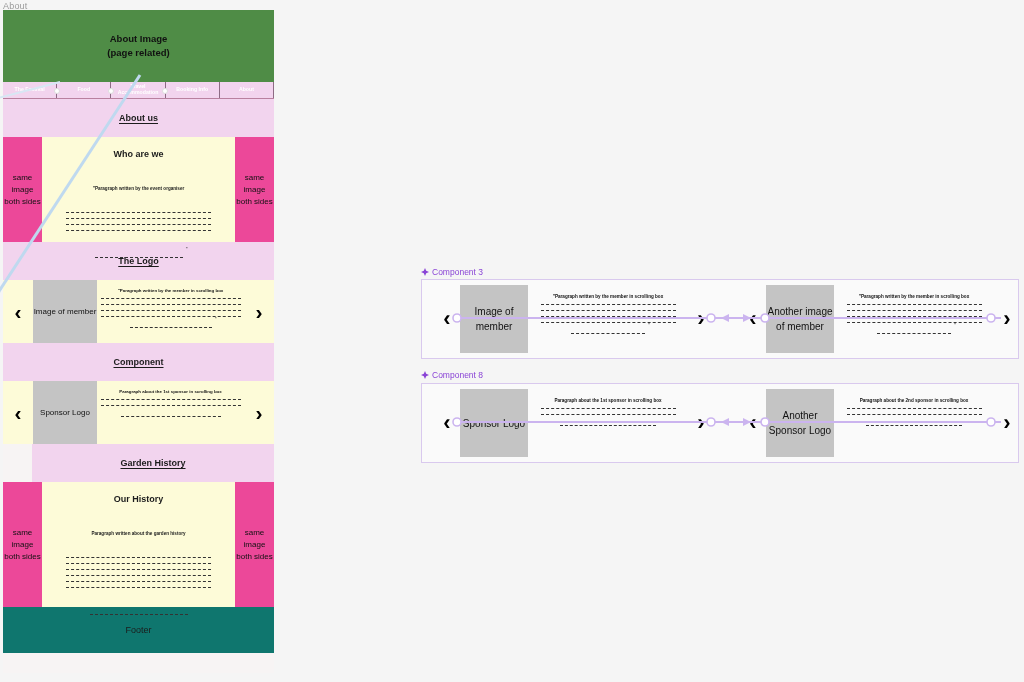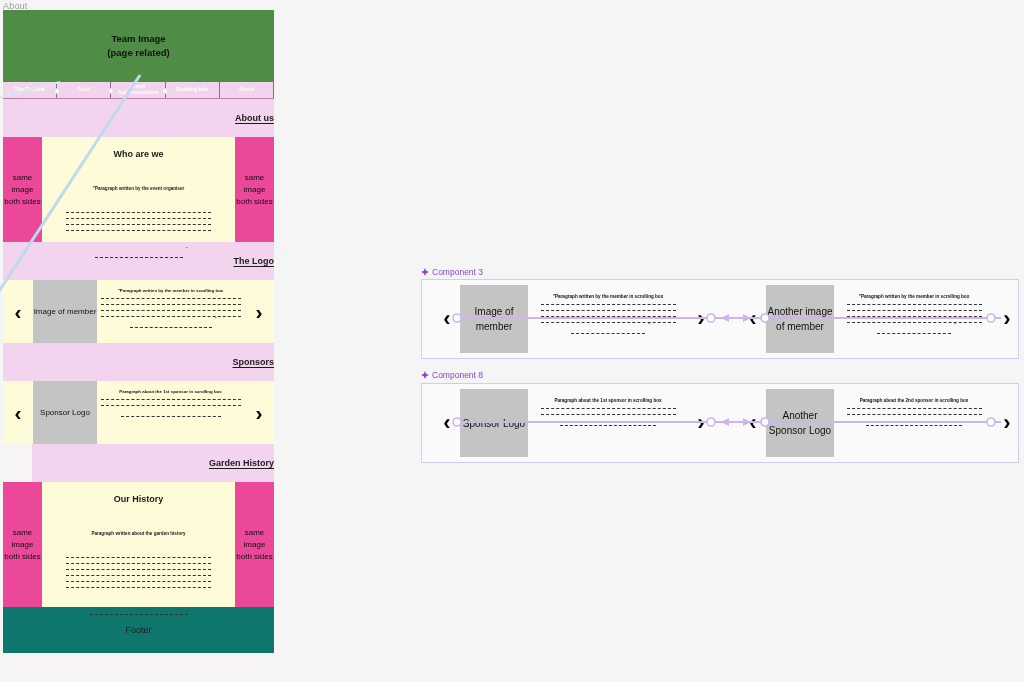--- a/index.html
+++ b/index.html
@@ -38,21 +38,21 @@
     color: #fff; border-right: 1px solid #8d6b84;
     padding: 0 1px;
   }
   .nav-item:last-child { border-right: none; color: #fff; font-size: 7px; font-weight: 400; }
   .nav-dot {
     position: absolute; top: 5.5px; width: 6px; height: 6px;
     border-radius: 50%; background: #fff; border: 1px solid #ddd;
   }
 
   .band-pink {
-    background: #f2d4ee; display: flex; align-items: center; justify-content: flex-end;
+    background: #f2d4ee; display: flex; align-items: center; justify-content: center;
   }
   .section-title {
     font-size: 9px; font-weight: 700; color: #1c1c1c;
     text-decoration: underline; text-underline-offset: 2px;
   }
 
   .split-row { display: flex; height: 105px; }
   .side-img {
     width: 39px; background: #ec4899; color: #111;
     display: flex; flex-direction: column; align-items: center; justify-content: center;
@@ -133,21 +133,21 @@
 </head>
 <body>
 
 <div id="canvas">
 
   <div class="frame-label" style="left:3px; top:1px;">About</div>
 
   <div id="about-frame">
 
     <div class="hero">
-      <div>Team Image</div>
+      <div>About Image</div>
       <div>(page related)</div>
     </div>
 
     <div class="navbar">
       <div class="nav-item">The Festival</div>
       <div class="nav-item">Food</div>
       <div class="nav-item">Travel Accommodation</div>
       <div class="nav-item">Booking Info</div>
       <div class="nav-item">About</div>
       <span class="nav-dot" style="left:51px;"></span>
@@ -193,21 +193,21 @@
             <div class="dashline"></div>
         </div>
         <div class="dash-wrap dash-short dash-short-q" style="width:82px;">
           <div class="dashline"></div>
         </div>
       </div>
       <div class="chev">›</div>
     </div>
 
     <div class="band-pink" style="height:38px;">
-      <span class="section-title">Sponsors</span>
+      <span class="section-title">Component</span>
     </div>
 
     <div class="carousel">
       <div class="chev">‹</div>
       <div class="thumb">Sponsor Logo</div>
       <div class="carousel-text">
         <div class="ct-head">Paragraph about the 1st sponsor in scrolling box</div>
         <div class="dash-wrap" style="width:140px;">
           <div class="dashline"></div>
             <div class="dashline"></div>

